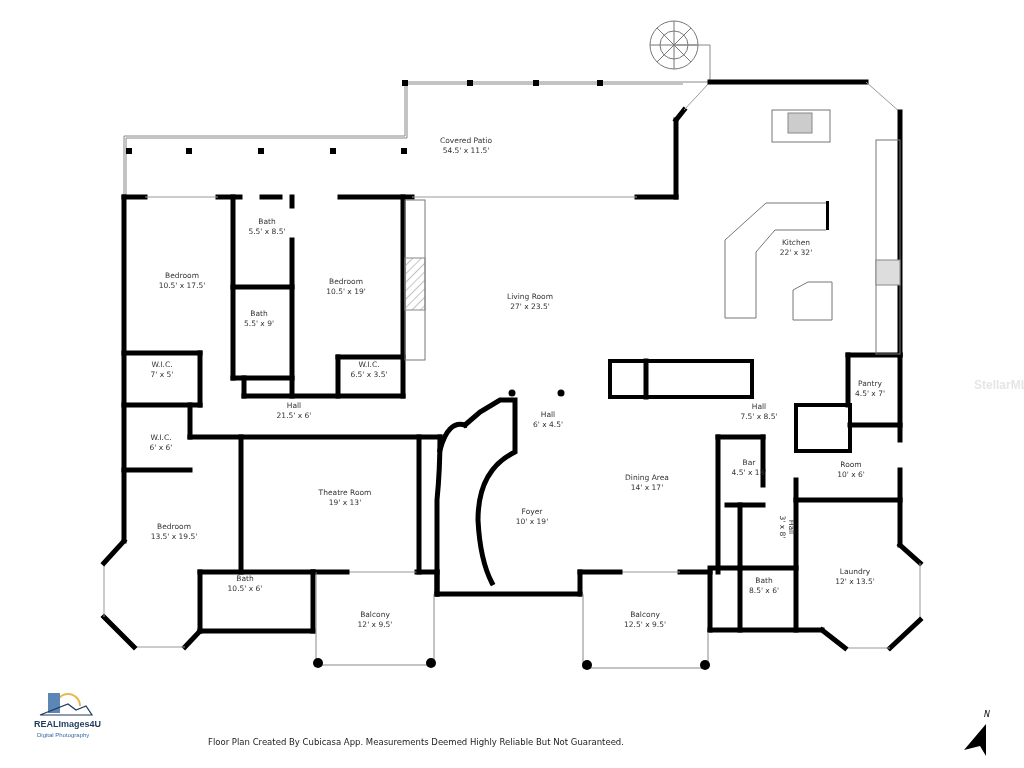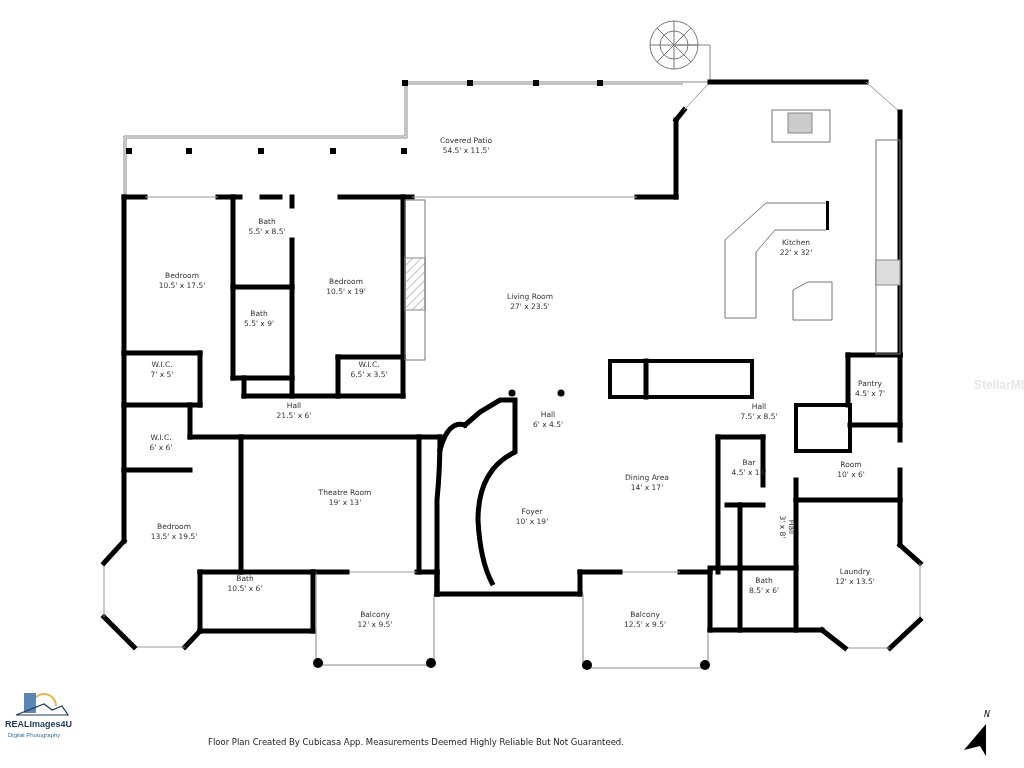--- a/index.html
+++ b/index.html
@@ -4,21 +4,21 @@
 <style>
   html, body { margin:0; padding:0; background:#ffffff; }
   body { width:1024px; height:768px; position:relative; overflow:hidden; font-family:"DejaVu Sans", sans-serif; }
   #plan { position:absolute; left:0; top:0; width:1024px; height:768px; }
   .wall { stroke:#000; stroke-width:5; fill:none; stroke-linecap:square; }
   .thin { stroke:#777; stroke-width:1; fill:none; }
   .win { stroke:#999; stroke-width:1; fill:#fff; }
   .rail { stroke:#888; stroke-width:1; fill:none; }
   .room-label { font-family:"DejaVu Sans", sans-serif; font-size:7.5px; fill:#333; text-anchor:middle; }
   .footer { position:absolute; left:0; width:832px; top:737px; text-align:center; font-family:"DejaVu Sans", sans-serif; font-size:8.5px; color:#222; }
-  .logo { position:absolute; left:5px; top:690px; width:70px;text-align:center; }
+  .logo { position:absolute; left:34px; top:690px; width:70px; }
   .logo-name { font-family:"Liberation Sans", sans-serif; font-size:9px; color:#1e3b5c; font-weight:bold; position:absolute; left:0; top:29px; white-space:nowrap; }
   .logo-sub { font-family:"Liberation Sans", sans-serif; font-size:6px; color:#3a6aa0; position:absolute; left:3px; top:42px; white-space:nowrap; }
   .watermark { position:absolute; left:974px; top:378px; font-family:"Liberation Sans", sans-serif; font-size:12px; color:#e6e6e6; font-weight:bold; }
   .north { position:absolute; left:960px; top:710px; width:40px; height:50px; }
   .north-label { position:absolute; left:984px; top:710px; font-family:"DejaVu Sans", sans-serif; font-size:8px; font-style:italic; }
 </style>
 </head>
 <body>
 
 <svg id="plan" viewBox="0 0 1024 768" xmlns="http://www.w3.org/2000/svg">

